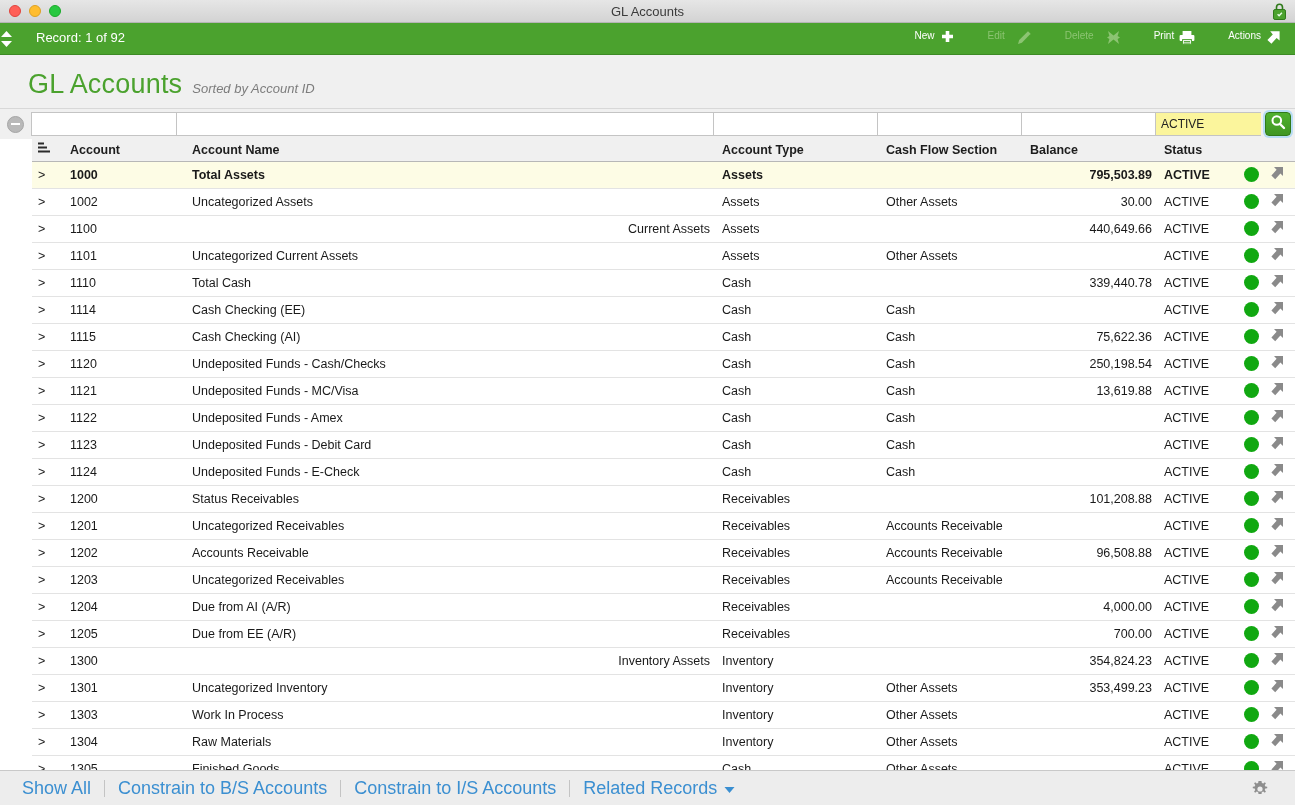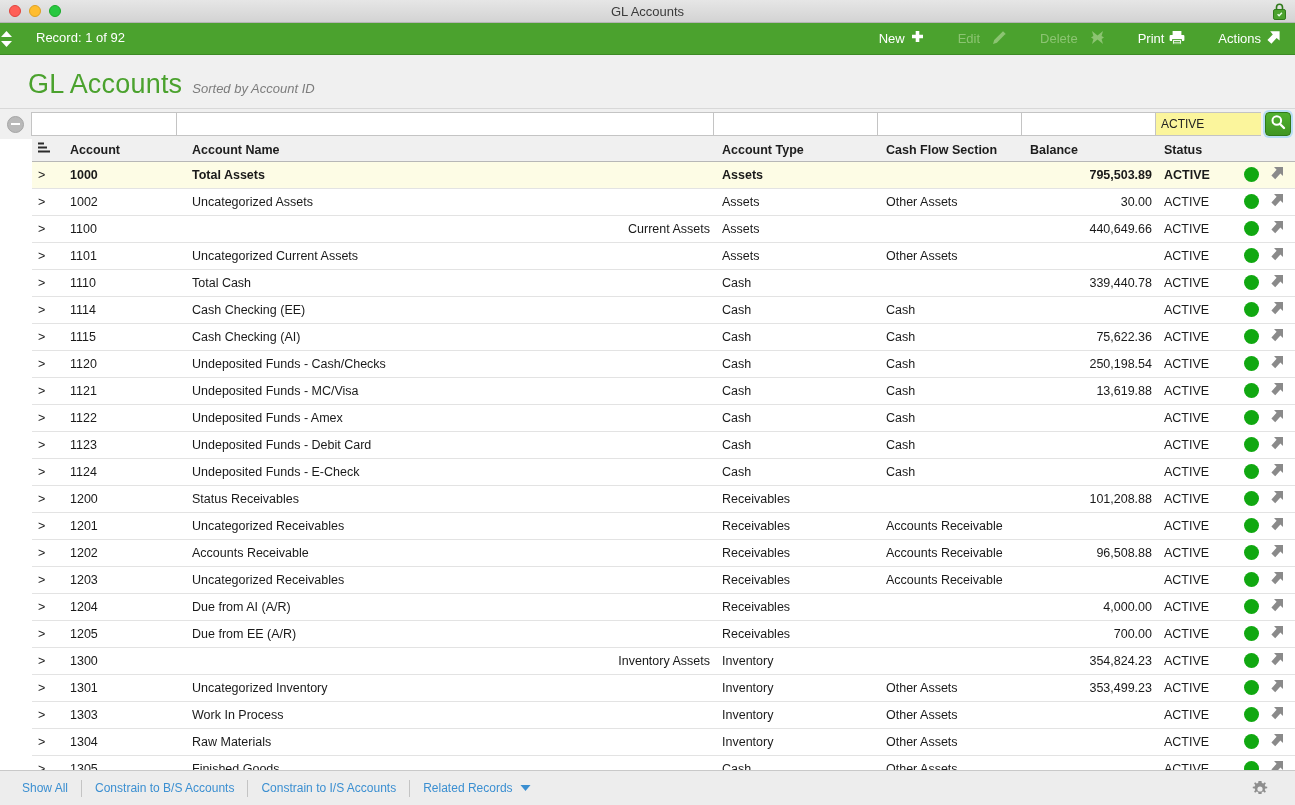--- a/index.html
+++ b/index.html
@@ -42,21 +42,21 @@
     height: 32px; background: #4ba22e;
     border-bottom: 1px solid #3d8a25;
     display: flex; align-items: center;
     color: #fff; font-size: 13px;
     flex: none;
   }
   .rec-nav { display: flex; align-items: flex-start; gap: 23px; }
   .rec-arrows { display: flex; flex-direction: column; gap: 2px; line-height: 0; }
   .rec-label { font-size: 13px; color: #fff; }
   .tb-right { margin-left: auto; display: flex; align-items: center; gap: 17px; padding-right: 14px; }
-  .tb-btn { display: flex; align-items: center; gap: 5px; font-size: 13px; color: #ffffff; cursor: default; padding-left: 16px; }
+  .tb-btn { display: flex; gap: 5px; font-size: 10px; color: #ffffff; cursor: default; padding-left: 16px; }
   .tb-btn.disabled { color: #8cc472; gap: 12px; }
 
   
   .page-head {
     background: #f0f0f0;
     border-bottom: 1px solid #d8d8d8;
     padding: 14px 0 8px 28px;
     flex: none;
     display: flex; align-items: baseline; gap: 10px;
   }
@@ -143,21 +143,21 @@
 
   
   .footer {
     height: 35px; background: #ededed;
     border-top: 1px solid #c9c9c9;
     display: flex; align-items: center;
     padding-left: 22px; flex: none;
     position: relative;
   }
   .flink {
-    font-size: 12px; color: #3b8fd1; cursor: pointer;
+    font-size: 18px; color: #3b8fd1; cursor: pointer;
     padding: 0 13px; white-space: nowrap;
     display: flex; align-items: center; gap: 7px;
   }
   .flink:first-child { padding-left: 0; }
   .fsep { width: 1px; height: 17px; background: #c4c4c4; }
   .gear { position: absolute; right: 26px; top: 9px; }
 </style>
 </head>
 <body>
 

